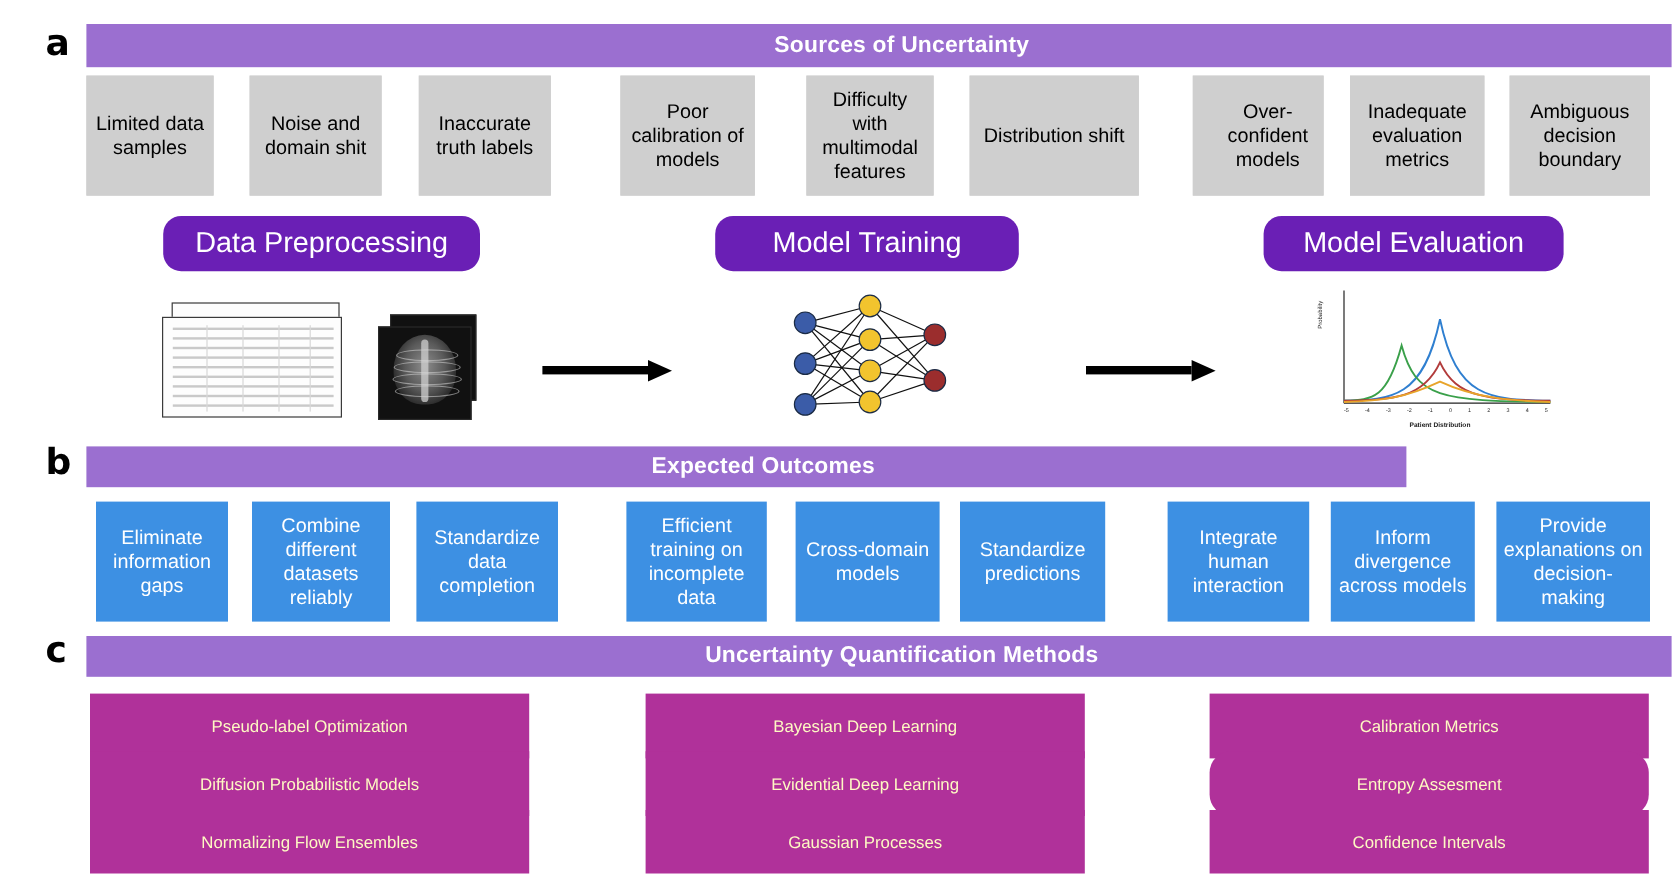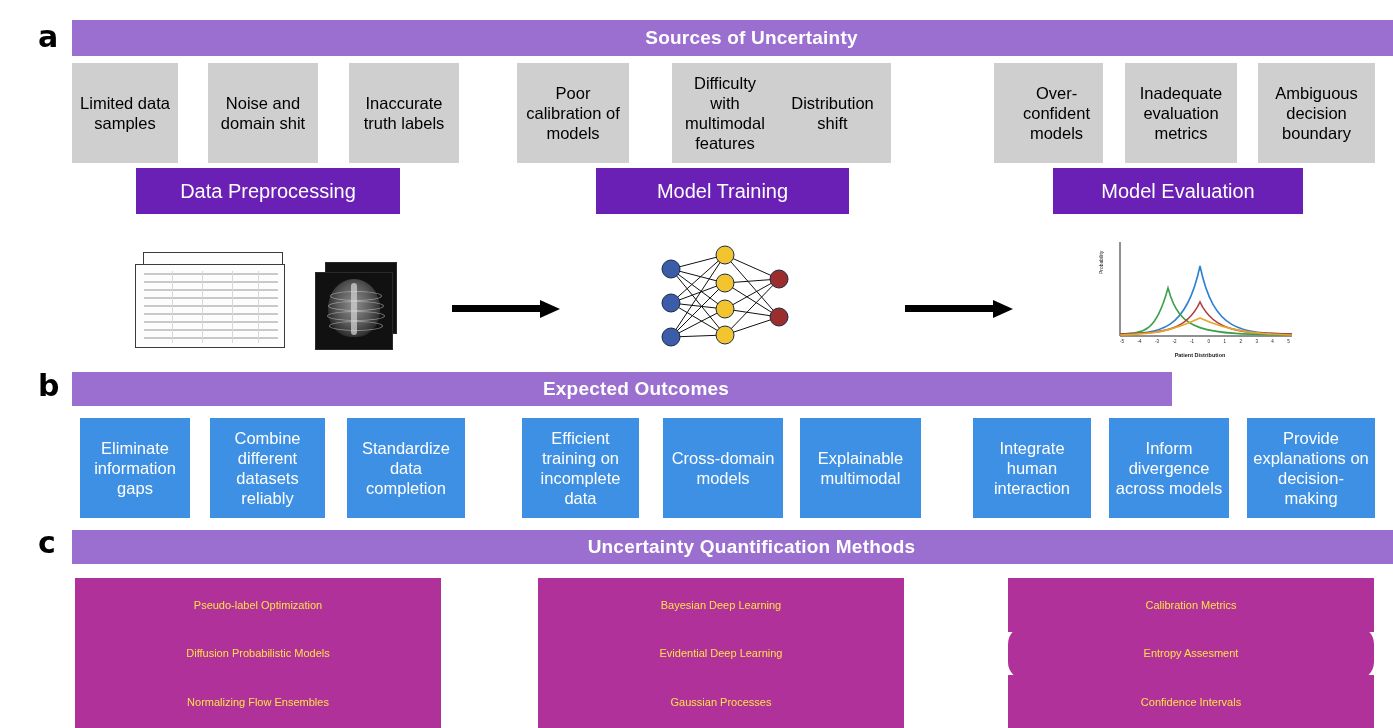--- a/index.html
+++ b/index.html
@@ -67,27 +67,28 @@
     box-sizing: border-box;
     height: 100px;
     top: 63px;
   }
 
   
   .stage-box {
     position: absolute;
     background: #6a1fb5;
     color: #ffffff;
-    font-size: 20px;
+    font-size: 24px;
     display: flex;
     align-items: center;
     justify-content: center;
-    top: 168px;
+    top: 180px;
     height: 46px;
     text-align: center;
+    border-radius: 15px;
   }
 
   
   .outcome-box {
     position: absolute;
     background: #3d90e3;
     color: #ffffff;
     font-size: 16.5px;
     line-height: 1.22;
     display: flex;
@@ -97,22 +98,22 @@
     padding: 4px 6px;
     box-sizing: border-box;
     top: 418px;
     height: 100px;
   }
 
   
   .method-box {
     position: absolute;
     background: #b0319a;
-    color: #fde047;
-    font-size: 11px;
+    color: #fef9c3;
+    font-size: 14px;
     display: flex;
     align-items: center;
     justify-content: center;
     text-align: center;
     height: 54px;
   }
 
   
   .arrow {
     position: absolute;
@@ -265,37 +266,37 @@
   <div class="banner" id="banner-sources">Sources of Uncertainty</div>
   <div class="banner" id="banner-outcomes">Expected Outcomes</div>
   <div class="banner" id="banner-methods">Uncertainty Quantification Methods</div>
 
   <div id="sources-group">
       <div class="source-box" style="left: 72px; width: 106px;">Limited data samples</div>
       <div class="source-box" style="left: 208px; width: 110px;">Noise and domain shit</div>
       <div class="source-box" style="left: 349px; width: 110px; text-align: center;">Inaccurate truth labels</div>
       <div class="source-box" style="left: 517px; width: 112px;">Poor calibration of models</div>
       <div class="source-box" style="left: 672px; width: 106px;">Difficulty with multimodal features</div>
-      <div class="source-box" style="left: 774px; width: 117px;">Distribution shift</div>
+      <div class="source-box" style="left: 808px; width: 141px;">Distribution shift</div>
       <div class="source-box" style="left: 994px; width: 109px; padding-left: 22px;">Over-confident models</div>
       <div class="source-box" style="left: 1125px; width: 112px;">Inadequate evaluation metrics</div>
       <div class="source-box" style="left: 1258px; width: 117px;">Ambiguous decision boundary</div>
     </div>
   <div id="stages-group">
       <div class="stage-box" style="left: 136px; width: 264px;">Data Preprocessing</div>
       <div class="stage-box" style="left: 596px; width: 253px;">Model Training</div>
       <div class="stage-box" style="left: 1053px; width: 250px;">Model Evaluation</div>
     </div>
   <div id="outcomes-group">
       <div class="outcome-box" style="left: 80px; width: 110px;">Eliminate information gaps</div>
       <div class="outcome-box" style="left: 210px; width: 115px;">Combine different datasets reliably</div>
       <div class="outcome-box" style="left: 347px; width: 118px;">Standardize data completion</div>
       <div class="outcome-box" style="left: 522px; width: 117px;">Efficient training on incomplete data</div>
       <div class="outcome-box" style="left: 663px; width: 120px;">Cross-domain models</div>
-      <div class="outcome-box" style="left: 800px; width: 121px;">Explainable multimodal</div>
+      <div class="outcome-box" style="left: 800px; width: 121px;">Standardize predictions</div>
       <div class="outcome-box" style="left: 973px; width: 118px;">Integrate human interaction</div>
       <div class="outcome-box" style="left: 1109px; width: 120px;">Inform divergence across models</div>
       <div class="outcome-box" style="left: 1247px; width: 128px;">Provide explanations on decision-making</div>
     </div>
   <div id="methods-group">
       <div class="method-box" style="left: 75px; width: 366px; top: 578px;">Pseudo-label Optimization</div>
       <div class="method-box" style="left: 75px; width: 366px; top: 626px;">Diffusion Probabilistic Models</div>
       <div class="method-box" style="left: 75px; width: 366px; top: 675px;">Normalizing Flow Ensembles</div>
       <div class="method-box" style="left: 538px; width: 366px; top: 578px;">Bayesian Deep Learning</div>
       <div class="method-box" style="left: 538px; width: 366px; top: 626px;">Evidential Deep Learning</div>

